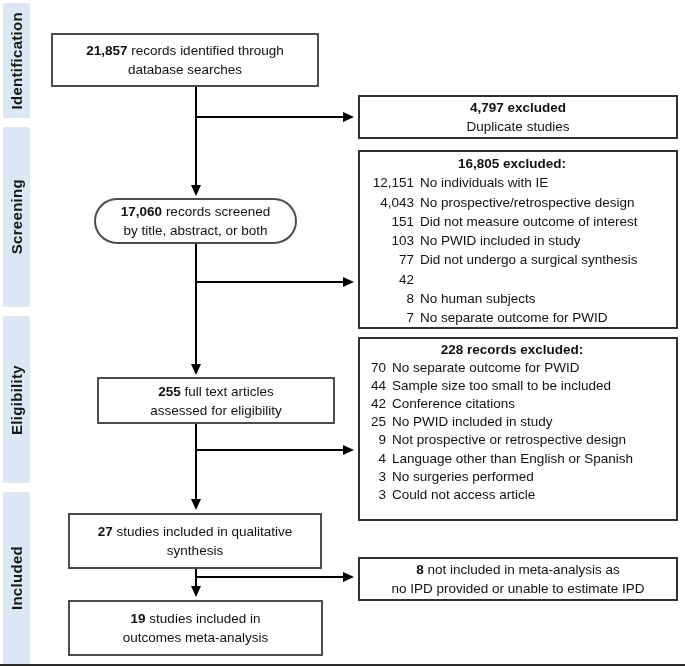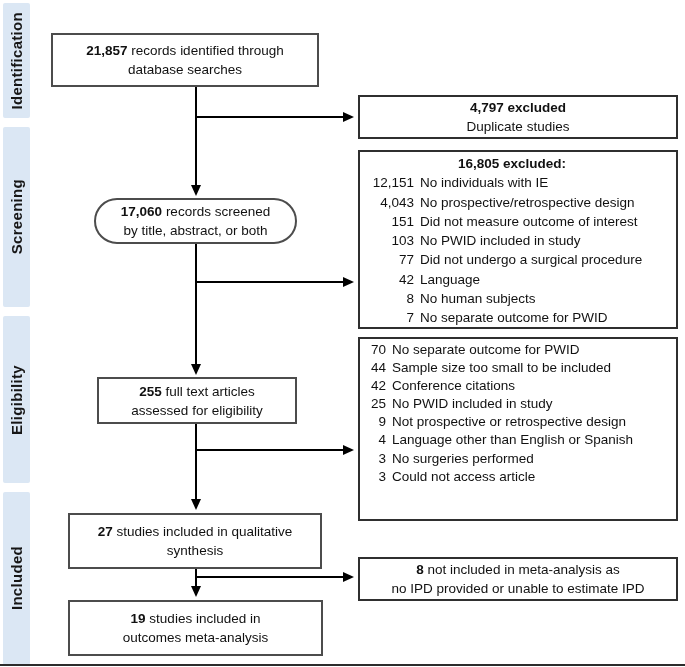--- a/index.html
+++ b/index.html
@@ -72,21 +72,21 @@
   </div>
 
   <div class="fbox main" style="left:51px; top:33px; width:268px; height:54px;">
     <div><b>21,857</b> <span>records identified through</span><br><span>database searches</span></div>
   </div>
 
   <div class="fbox main" style="left:94px; top:198px; width:203px; height:46px;border-radius:23px;">
     <div><b>17,060</b> <span>records screened</span><br><span>by title, abstract, or both</span></div>
   </div>
 
-  <div class="fbox main" style="left:97px; top:377px; width:200px; height:47px;">
+  <div class="fbox main" style="left:97px; top:377px; width:238px; height:47px;">
     <div><b>255</b> <span>full text articles</span><br><span>assessed for eligibility</span></div>
   </div>
 
   <div class="fbox main" style="left:68px; top:513px; width:254px; height:56px;">
     <div><b>27</b> <span>studies included in qualitative</span><br><span>synthesis</span></div>
   </div>
 
   <div class="fbox main" style="left:68px; top:600px; width:255px; height:56px;">
     <div><b>19</b> <span>studies included in</span><br><span>outcomes meta-analysis</span></div>
   </div>
@@ -108,37 +108,37 @@
     <div class="xrow">
         <span class="xn">151</span>
         <span class="xt">Did not measure outcome of interest</span>
       </div>
     <div class="xrow">
         <span class="xn">103</span>
         <span class="xt">No PWID included in study</span>
       </div>
     <div class="xrow">
         <span class="xn">77</span>
-        <span class="xt">Did not undergo a surgical procedure</span>
+        <span class="xt">Did not undergo a surgical synthesis</span>
       </div>
     <div class="xrow">
         <span class="xn">42</span>
-        <span class="xt">Language</span>
       </div>
     <div class="xrow">
         <span class="xn">8</span>
         <span class="xt">No human subjects</span>
       </div>
     <div class="xrow">
         <span class="xn">7</span>
         <span class="xt">No separate outcome for PWID</span>
       </div>
   </div>
 
   <div class="fbox side xbox lh-b cols-b" style="left:358px; top:337px; width:320px; height:184px;">
+    <div class="xhead">228 records excluded:</div>
     <div class="xrow">
         <span class="xn">70</span>
         <span class="xt">No separate outcome for PWID</span>
       </div>
     <div class="xrow">
         <span class="xn">44</span>
         <span class="xt">Sample size too small to be included</span>
       </div>
     <div class="xrow">
         <span class="xn">42</span>

